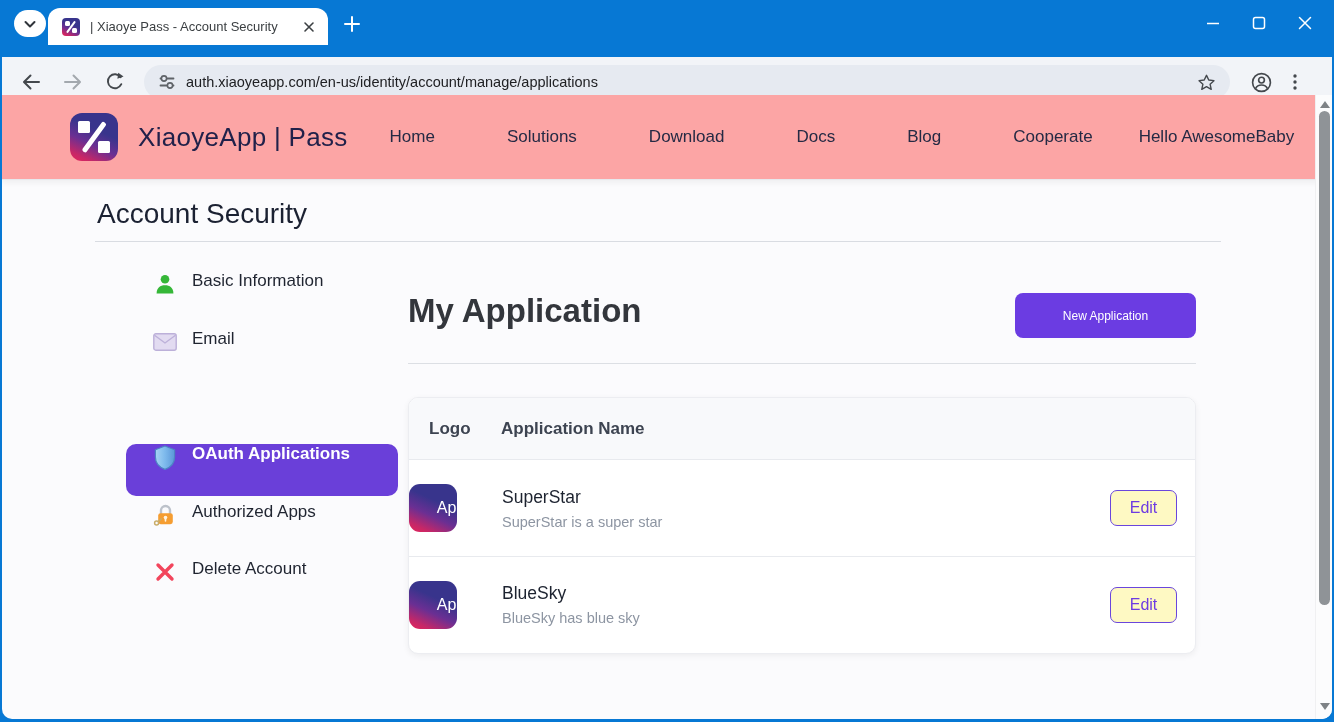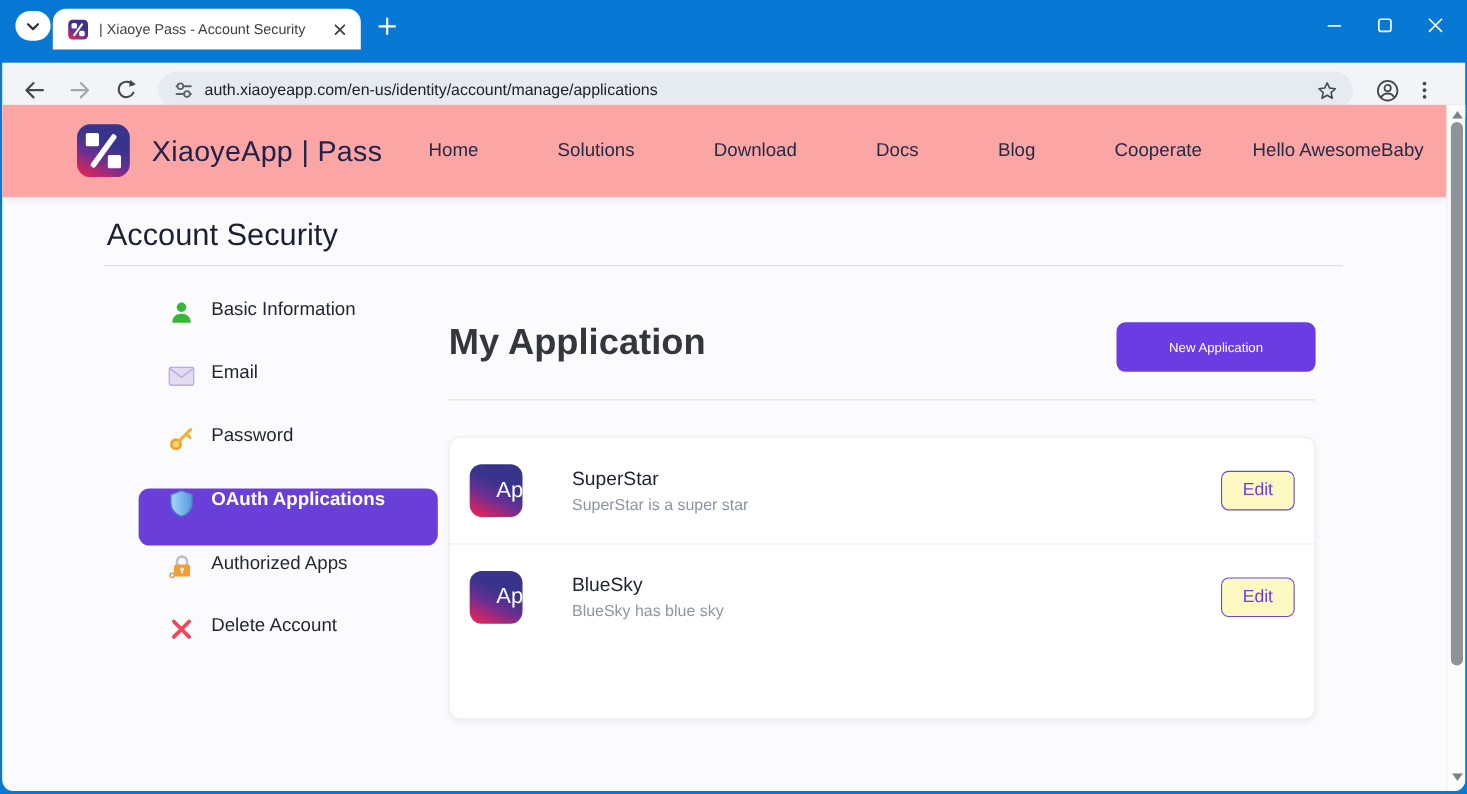--- a/index.html
+++ b/index.html
@@ -57,21 +57,21 @@
   .main-title { position:absolute; left:406px; top:197px; font-size:33px; font-weight:bold; color:#33363c; }
   .btn-new { position:absolute; left:1013px; top:198px; width:181px; height:45px; background:#6b3ce2; color:#ffffff; font-size:12px; border:none; border-radius:8px; cursor:pointer; font-family:"Liberation Sans", sans-serif; }
   .main-rule { position:absolute; left:406px; top:268px; width:788px; height:1px; background:#dcdfe4; }
 
   .table-card { position:absolute; left:406px; top:302px; width:788px; height:257px; background:#ffffff; border:1px solid #ecedf1; border-radius:10px; box-shadow:0 2px 6px rgba(0,0,0,0.06); overflow:hidden; }
   .t-head { height:62px; background:#f8f9fb; border-bottom:1px solid #e8eaee; display:flex; align-items:center; }
   .t-col-logo { width:92px; padding-left:20px; font-size:17px; font-weight:bold; color:#3d4451; }
   .t-col-name { font-size:17px; font-weight:bold; color:#3d4451; }
   .t-row { height:96px; display:flex; align-items:center; position:relative; }
   .t-row + .t-row { border-top:1px solid #e8eaee; }
-  .app-logo { width:48px; height:48px; border-radius:11px; margin-left:18px; display:flex; align-items:center; justify-content:center; color:#ffffff; font-size:20px; flex:0 0 auto;padding-left:36px; }
+  .app-logo { width:48px; height:48px; border-radius:11px; display:flex; align-items:center; justify-content:center; color:#ffffff; font-size:16px; flex:0 0 auto;padding-left:36px; }
   .row-text { margin-left:45px; }
   .row-name { font-size:17.5px; color:#1d2330; }
   .row-desc { font-size:14.5px; color:#8d95a2; margin-top:6px; }
   .btn-edit { position:absolute; right:18px; top:50%; transform:translateY(-50%); width:67px; height:36px; background:#fef9c3; border:1.5px solid #6a46dc; border-radius:7px; color:#6d3be2; font-size:16px; cursor:pointer; font-family:"Liberation Sans", sans-serif; }
 
   
   .scrollbar { position:absolute; top:0; right:0; width:17px; height:100%; background:#fcfcfd; border-left:1px solid #f0f0f2; }
   .sb-arrow { position:absolute; left:0; width:17px; height:14px; display:flex; align-items:center; justify-content:center; cursor:pointer; }
   .sb-thumb { position:absolute; left:3px; top:16px; width:11px; height:494px; background:#8f9397; border-radius:6px; cursor:pointer; }
 </style>
@@ -212,30 +212,20 @@
   <div class="side-item" style="top:234px;">
     <span class="s-icon">
       <svg width="24" height="18" viewBox="0 0 24 18">
           <rect x="0.8" y="0.8" width="22.4" height="16.4" rx="2" fill="#e2dbf1" stroke="#bcb0d9" stroke-width="1.4"></rect>
           <path d="M1.5 2.2 L12 10 L22.5 2.2" fill="none" stroke="#bcb0d9" stroke-width="1.4"></path>
         </svg>
     </span>
     <span class="s-label">Email</span>
   </div>
 
-  <div class="side-item" style="top:291px;">
-    <span class="s-icon">
-      <svg width="24" height="24" viewBox="0 0 24 24">
-        <circle cx="7" cy="16.8" r="4.2" fill="#fbd46b" stroke="#e9a52b" stroke-width="2.4"></circle>
-        <path d="M10.3 13.6 L20.3 3.6" stroke="#f0b238" stroke-width="3" stroke-linecap="round"></path>
-        <path d="M16.4 7.4 L19.6 10.6" stroke="#f0b238" stroke-width="2.8" stroke-linecap="round"></path>
-      </svg>
-    </span>
-    <span class="s-label">Password</span>
-  </div>
 
   <div class="side-item active" style="top:349px;">
     <span class="s-icon">
       <svg width="22" height="25" viewBox="0 0 22 25">
         <defs>
             <linearGradient id="shieldg" x1="0" y1="0" x2="1" y2="0">
               <stop offset="0" stop-color="#a6d4f5"></stop>
               <stop offset="0.5" stop-color="#7db9ec"></stop>
               <stop offset="1" stop-color="#5b97d8"></stop>
             </linearGradient>
@@ -267,20 +257,24 @@
         </svg>
     </span>
     <span class="s-label">Delete Account</span>
   </div>
 
   <div class="main-title">My Application</div>
   <button class="btn-new">New Application</button>
   <div class="main-rule"></div>
 
   <div class="table-card">
+    <div class="t-head">
+      <span class="t-col-logo">Logo</span>
+      <span class="t-col-name">Application Name</span>
+    </div>
 
     <div class="t-row">
       <div class="app-logo logo-grad">App</div>
       <div class="row-text">
         <div class="row-name">SuperStar</div>
         <div class="row-desc">SuperStar is a super star</div>
       </div>
       <button class="btn-edit">Edit</button>
     </div>
 

